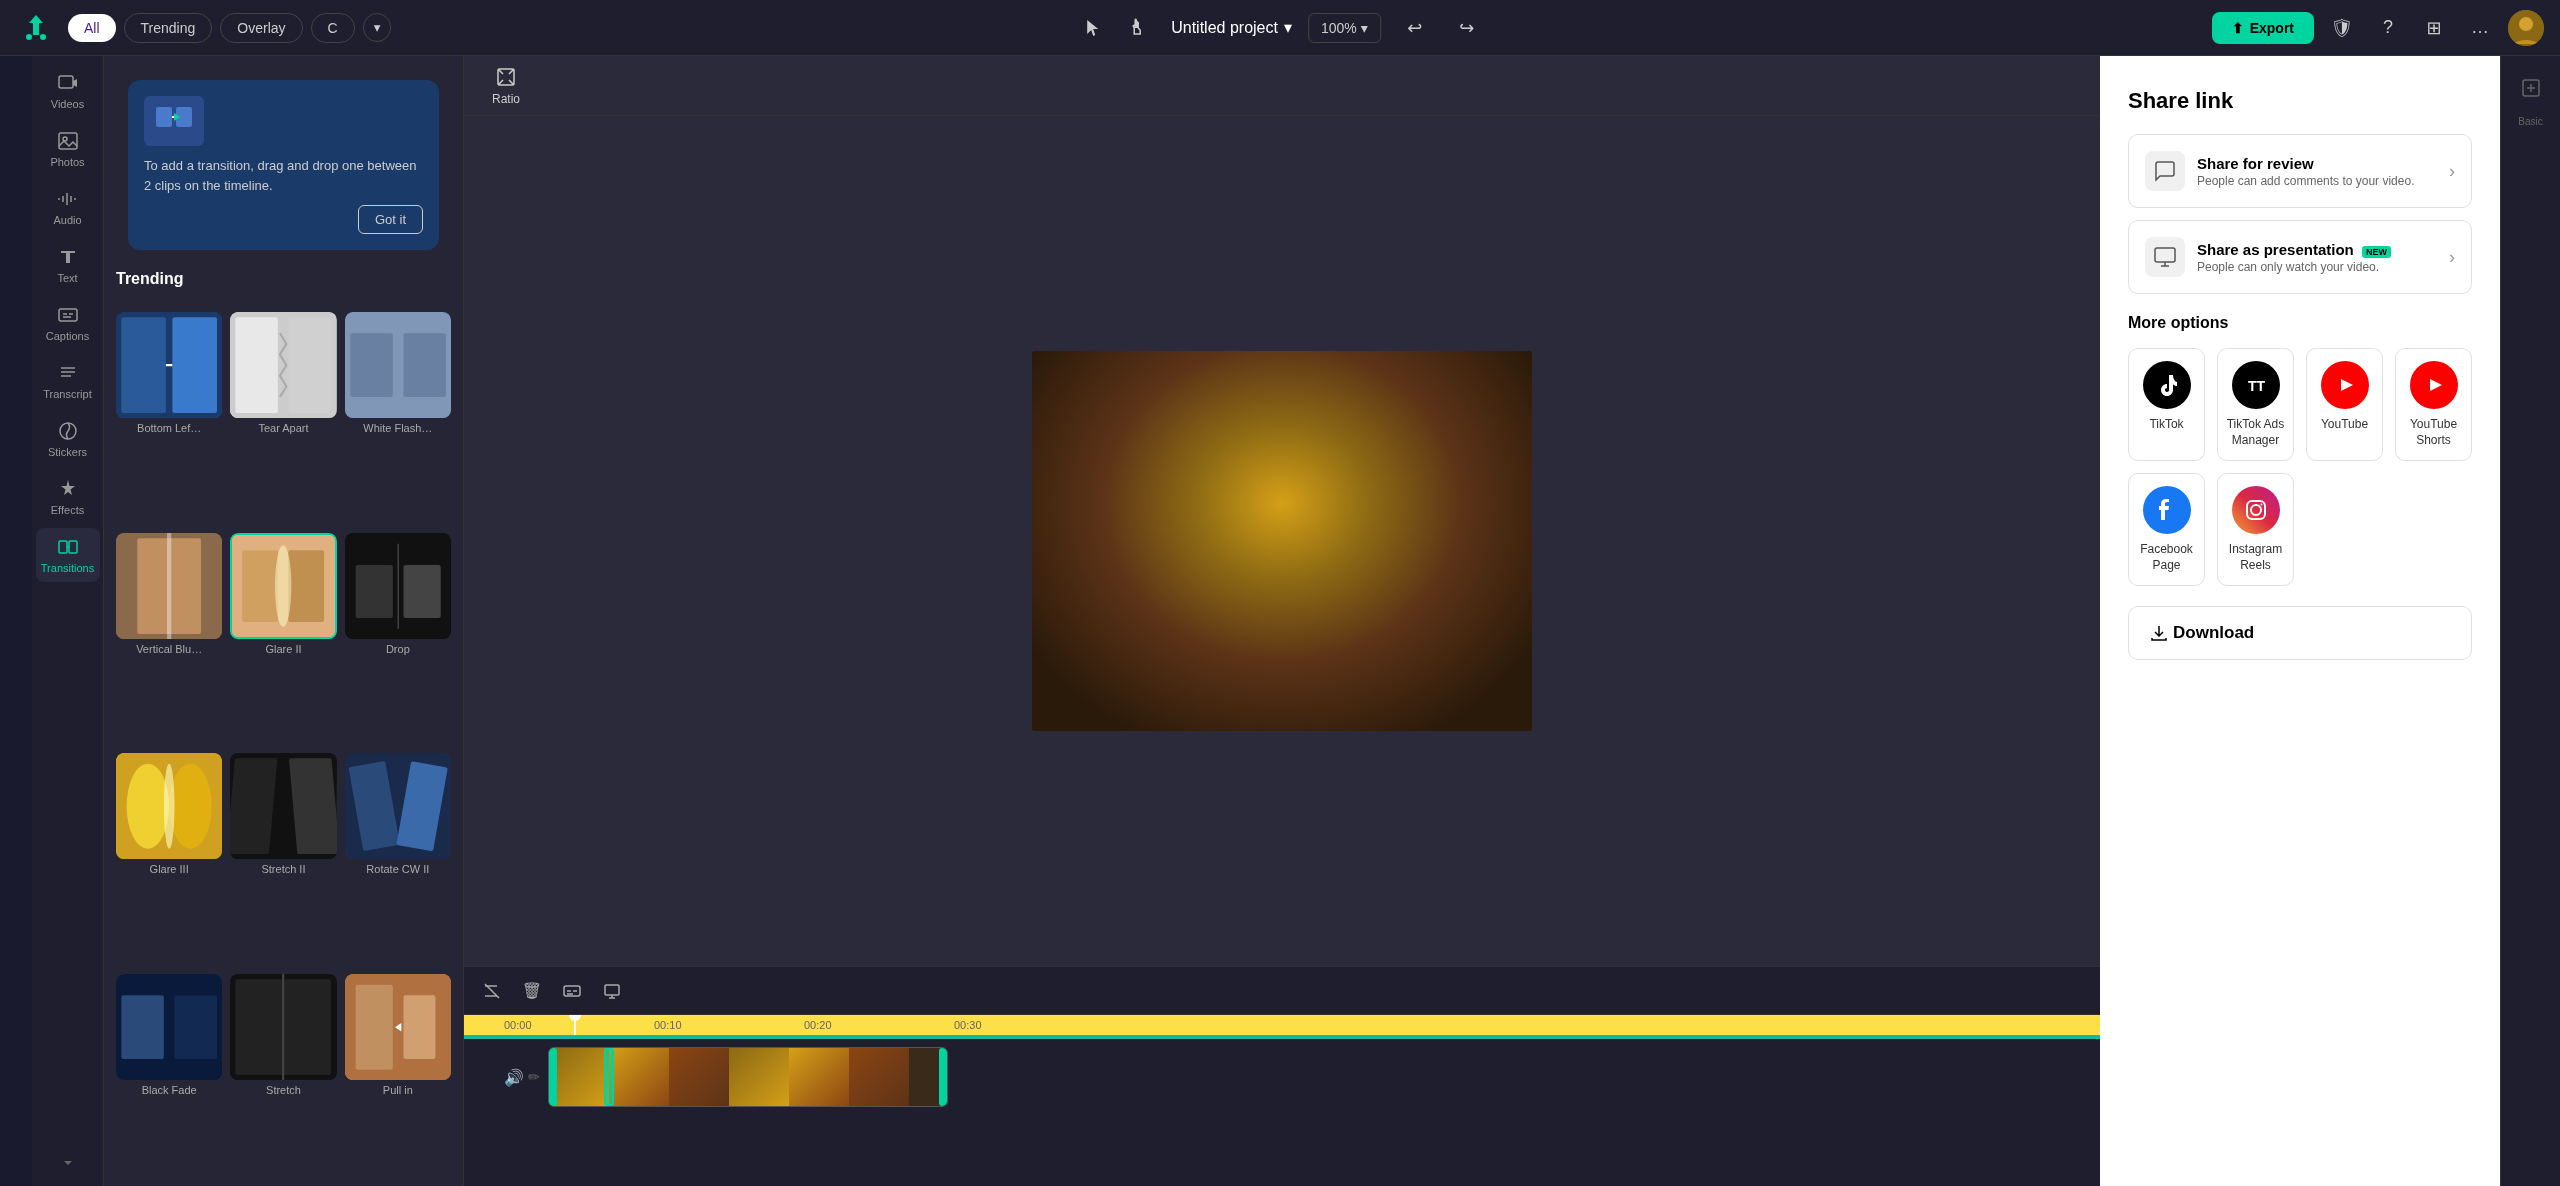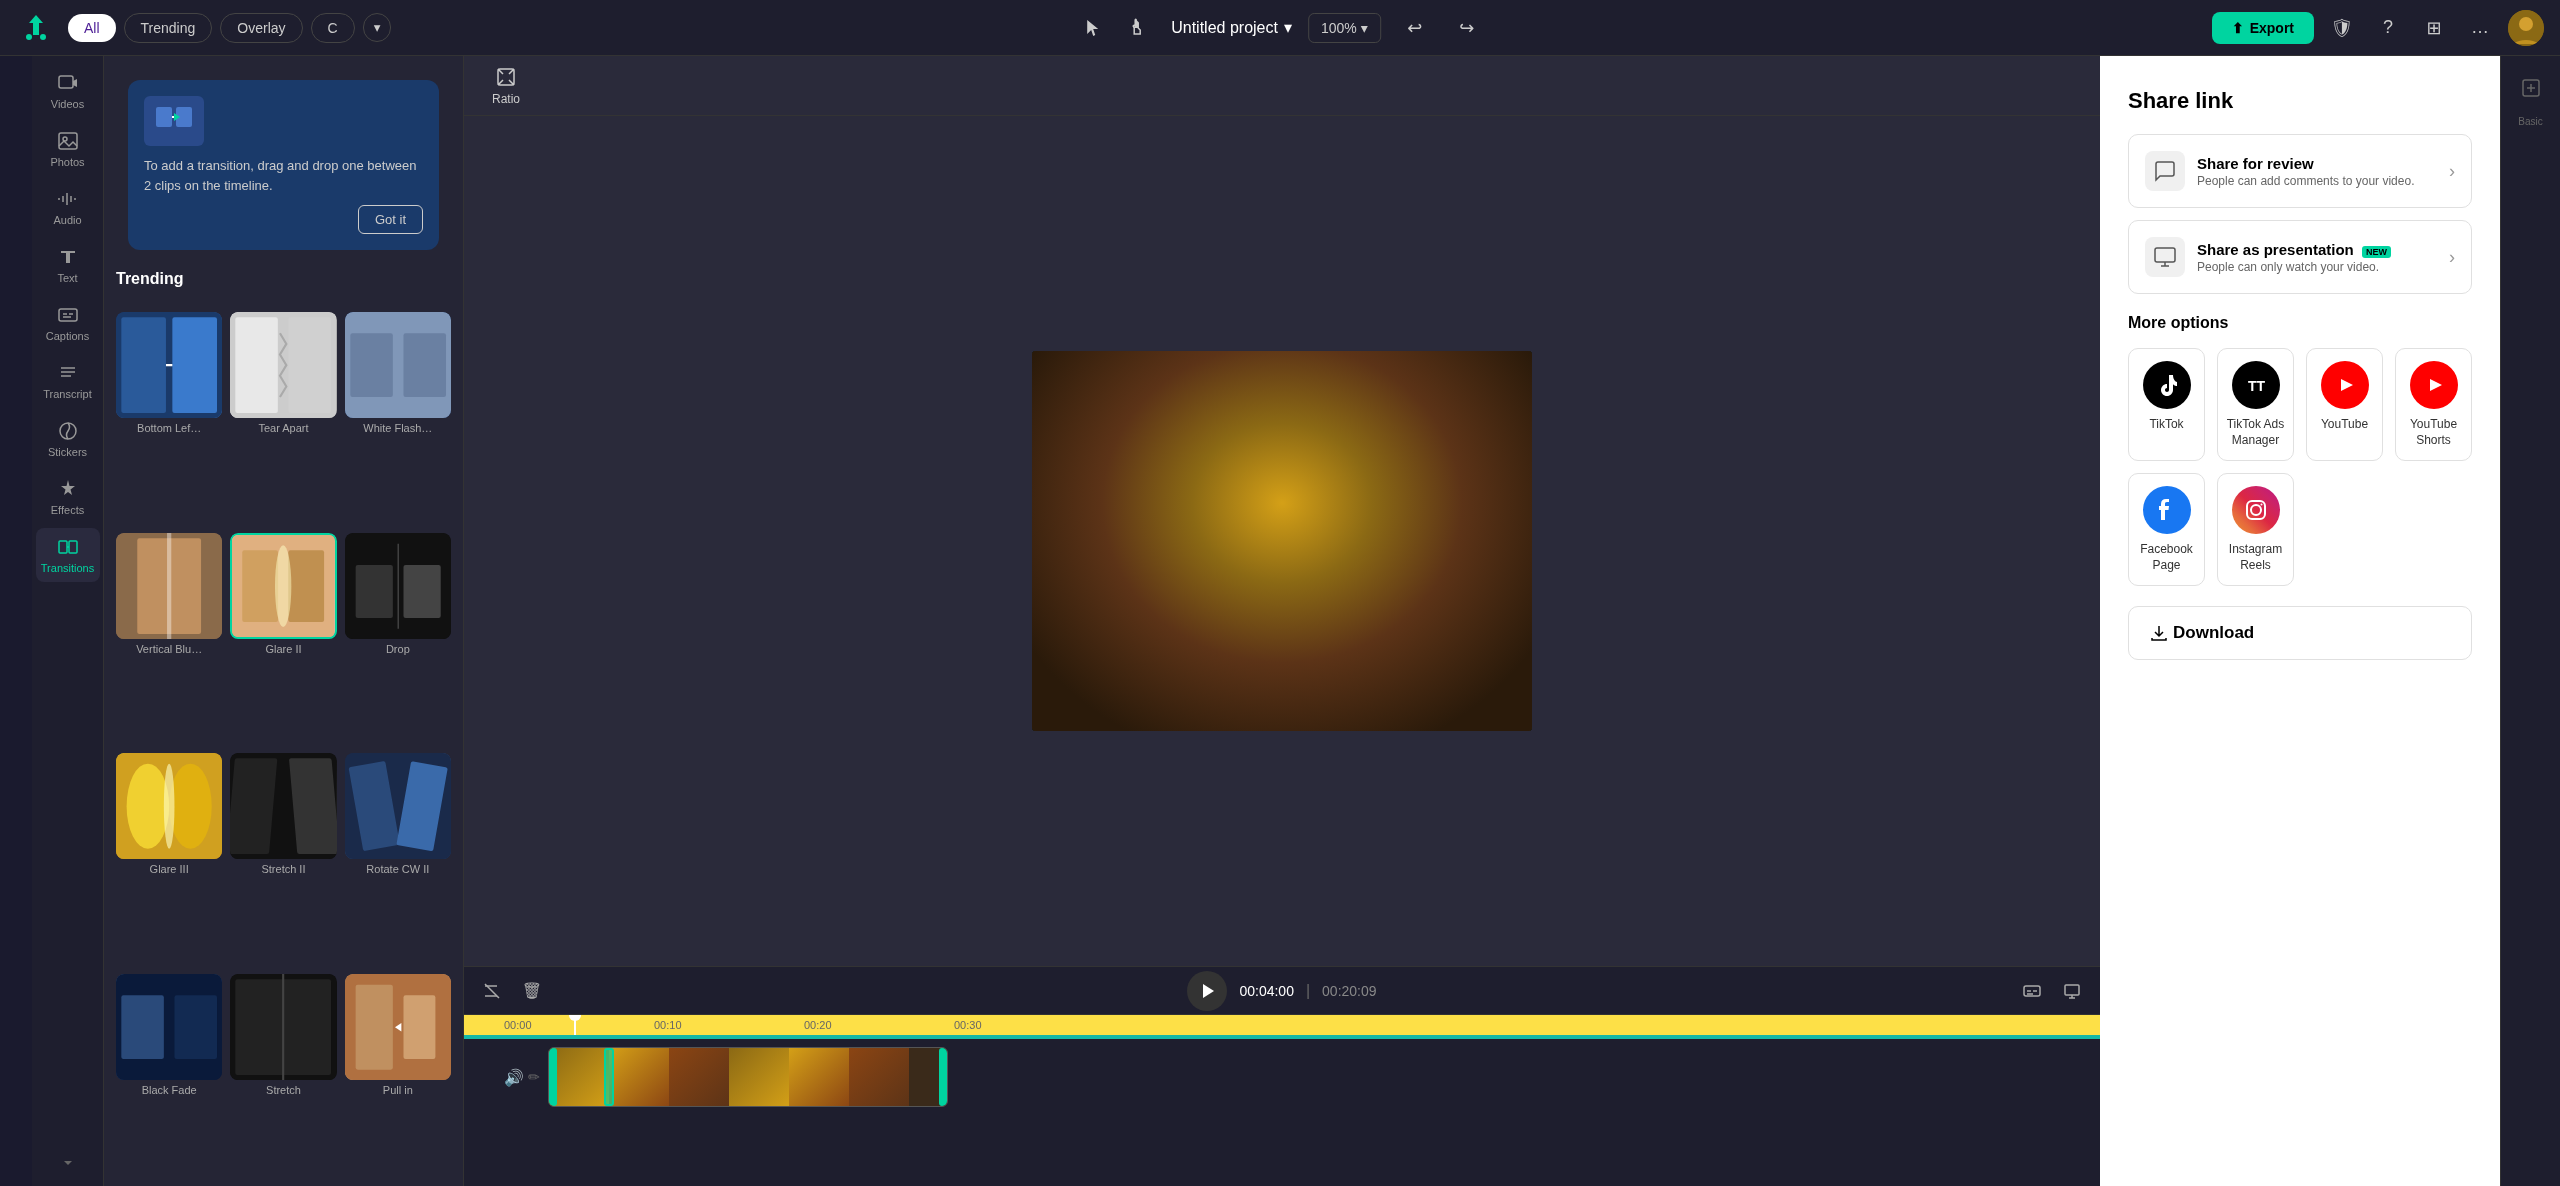--- a/index.html
+++ b/index.html
@@ -704,30 +704,20 @@
       <div class="timeline-toolbar">
         <button class="timeline-btn">
           <svg width="18" height="18" viewBox="0 0 18 18" fill="none" stroke="currentColor" stroke-width="1.5">
             <line x1="2" y1="2" x2="16" y2="16"></line>
             <line x1="2" y1="4" x2="14" y2="4"></line>
             <line x1="2" y1="14" x2="14" y2="14"></line>
           </svg>
         </button>
         <button class="timeline-btn">🗑</button>
 
-        <div class="play-controls">
-          <button class="play-btn">
-            <svg width="18" height="18" viewBox="0 0 18 18" fill="white">
-                <polygon points="5,2 16,9 5,16"></polygon>
-              </svg>
-          </button>
-          <span class="time-display">00:04:00</span>
-          <span class="time-separator">|</span>
-          <span class="time-display" style="color:#888">00:20:09</span>
-        </div>
 
         <button class="timeline-btn">
           <svg width="18" height="18" viewBox="0 0 18 18" fill="none" stroke="currentColor" stroke-width="1.5">
             <rect x="1" y="4" width="16" height="10" rx="2"></rect>
             <path d="M4 9 L8 9 M10 9 L14 9 M4 12 L10 12"></path>
           </svg>
         </button>
         <button class="timeline-btn">
           <svg width="18" height="18" viewBox="0 0 18 18" fill="none" stroke="currentColor" stroke-width="1.5">
             <rect x="2" y="3" width="14" height="10" rx="1"></rect>

